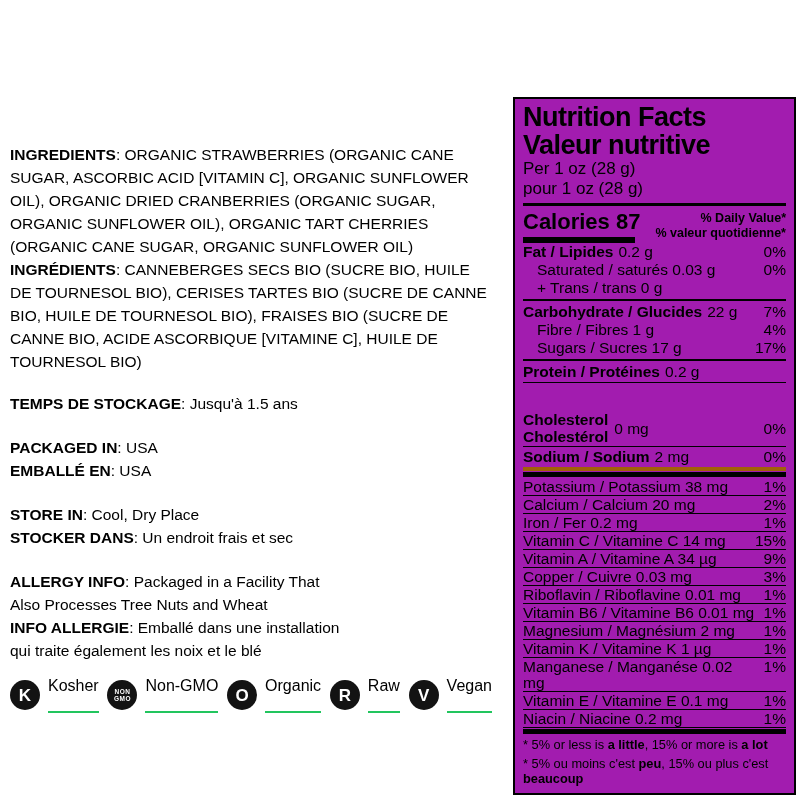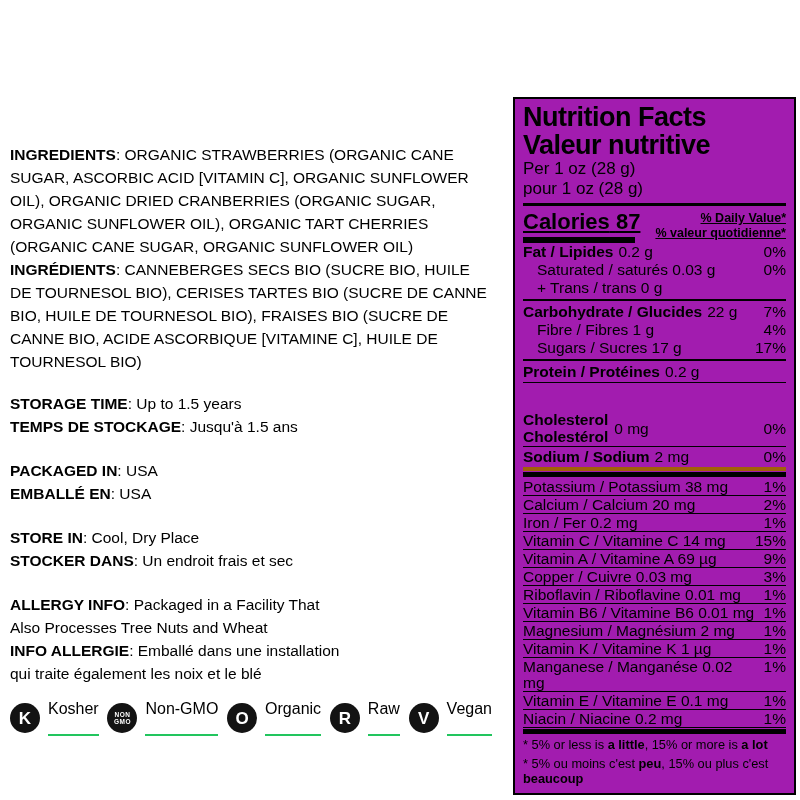--- a/index.html
+++ b/index.html
@@ -24,21 +24,21 @@
   .badge-label{font-size:16px;line-height:18px;border-bottom:2px solid #22c55e;padding-bottom:16px;}
 
   
   .nfp{position:absolute;left:513px;top:97px;width:283px;box-sizing:border-box;
        border:2px solid #000;background:#a21caf;padding:4px 8px 6px;}
   .nfp-title{font-size:27px;line-height:28px;font-weight:bold;letter-spacing:-0.5px;}
   .nfp-serving{font-size:17px;line-height:20px;}
   .rule3{border-top:3px solid #000;margin:4px 0 0;}
   .rule2{border-top:2px solid #000;margin:2px 0;}
   .rule1{border-top:1px solid #000;margin:1px 0;}
-  .cal-row{display:flex;justify-content:space-between;margin-top:3px;text-decoration:underline;}
+  .cal-row{display:flex;justify-content:space-between;margin-top:3px;}
   .cal-left{font-size:22px;line-height:26px;font-weight:bold;}
   .cal-bar{width:112px;height:6px;background:#000;margin-top:2px;}
   .dv-note{font-size:12.5px;line-height:15px;font-weight:bold;text-align:right;padding-top:2px;}
   .row{display:flex;align-items:baseline;font-size:15.5px;line-height:18px;}
   .row .nb{font-weight:bold;}
   .row .amt{margin-left:5px;}
   .row .dv{margin-left:auto;padding-left:6px;}
   .indent{padding-left:14px;}
   .sodium{border-bottom:4px solid #a16207;padding-bottom:1px;}
   .chol-row{display:flex;align-items:center;font-size:15.5px;line-height:17px;margin-top:28px;}
@@ -62,21 +62,20 @@
 OIL), ORGANIC DRIED CRANBERRIES (ORGANIC SUGAR,
 ORGANIC SUNFLOWER OIL), ORGANIC TART CHERRIES
 (ORGANIC CANE SUGAR, ORGANIC SUNFLOWER OIL)</span></p>
     <p class="pre"><b>INGRÉDIENTS</b><span>: CANNEBERGES SECS BIO (SUCRE BIO, HUILE
 DE TOURNESOL BIO), CERISES TARTES BIO (SUCRE DE CANNE
 BIO, HUILE DE TOURNESOL BIO), FRAISES BIO (SUCRE DE
 CANNE BIO, ACIDE ASCORBIQUE [VITAMINE C], HUILE DE
 TOURNESOL BIO)</span></p>
 
     <div class="blk blk-first">
-      <div><b>STORAGE TIME</b><span>: Up to 1.5 years</span></div>
       <div><b>TEMPS DE STOCKAGE</b><span>: Jusqu'à 1.5 ans</span></div>
     </div>
 
     <div class="blk">
       <div><b>PACKAGED IN</b><span>: USA</span></div>
       <div><b>EMBALLÉ EN</b><span>: USA</span></div>
     </div>
 
     <div class="blk">
       <div><b>STORE IN</b><span>: Cool, Dry Place</span></div>
@@ -202,21 +201,21 @@
       </div>
     <div class="micro">
         <span>Iron / Fer 0.2 mg</span>
         <span class="dv">1%</span>
       </div>
     <div class="micro">
         <span>Vitamin C / Vitamine C 14 mg</span>
         <span class="dv">15%</span>
       </div>
     <div class="micro">
-        <span>Vitamin A / Vitamine A 69 µg</span>
+        <span>Vitamin A / Vitamine A 34 µg</span>
         <span class="dv">9%</span>
       </div>
     <div class="micro">
         <span>Copper / Cuivre 0.03 mg</span>
         <span class="dv">3%</span>
       </div>
     <div class="micro">
         <span>Riboflavin / Riboflavine 0.01 mg</span>
         <span class="dv">1%</span>
       </div>

